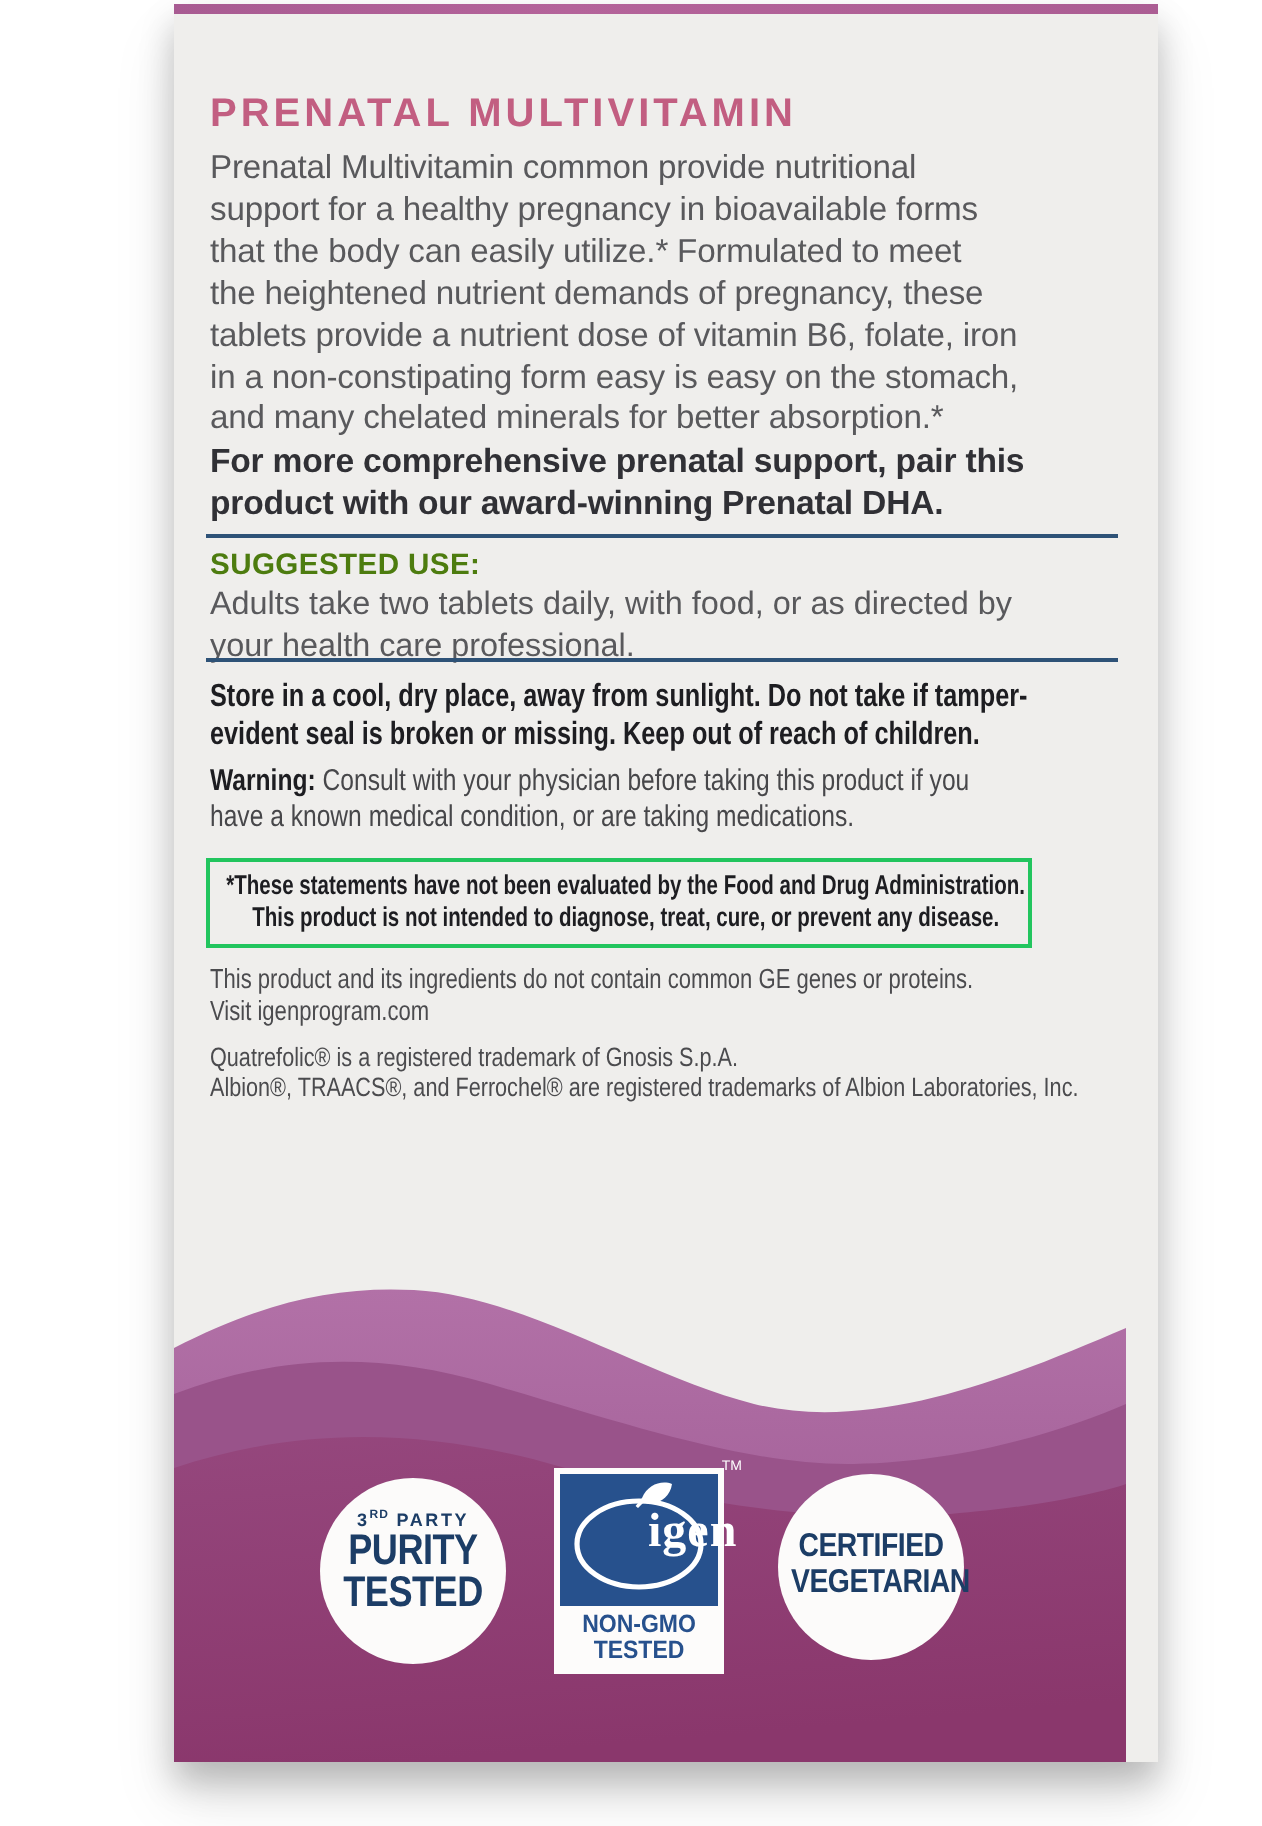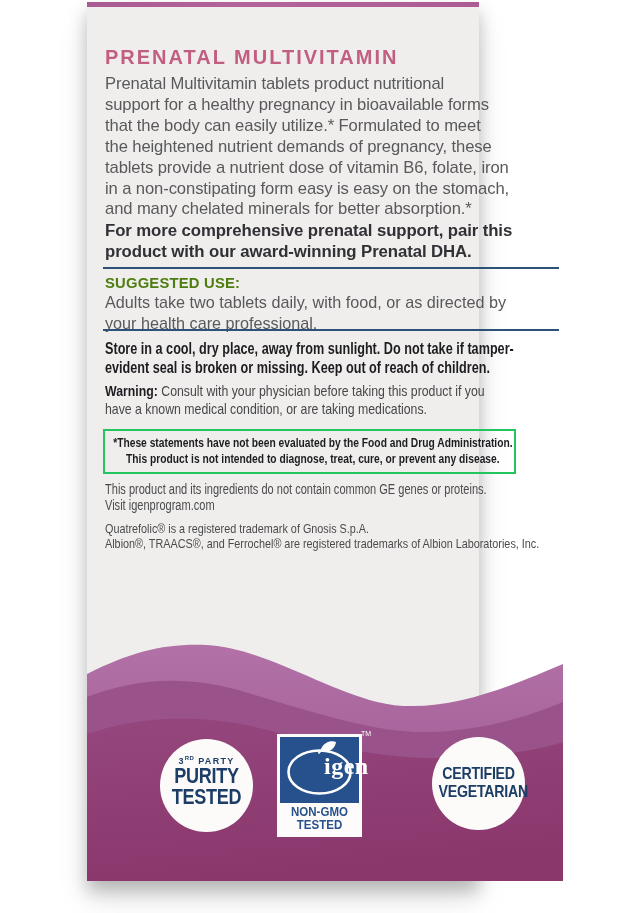--- a/index.html
+++ b/index.html
@@ -1,21 +1,21 @@
 <!DOCTYPE html>
 <html><head>
 <meta charset="utf-8">
 <style>
   html,body { margin:0; padding:0; background:#ffffff; }
   .stage {
     position:relative; width:631px; height:913px; background:#ffffff;
     font-family:"Liberation Sans", sans-serif; overflow:hidden;
   }
   .box {
-    position:absolute; left:87px; top:2px; width:392px; height:879px;
+    position:absolute; left:87px; top:2px; width:492px; height:879px;
     background:#efeeec;
     box-shadow:0 10px 16px rgba(0,0,0,0.22), 0 18px 30px rgba(0,0,0,0.10);
   }
   .topline { position:absolute; left:0; top:0; width:100%; height:5px;
     background:linear-gradient(90deg,#a85b92,#b4639a 40%,#ab5d93); }
 
   .blk { position:absolute; left:18px; width:455px; color:#59595c; }
   .nowrap div { white-space:nowrap; }
 
   .title { top:44px; font-size:20px; font-weight:600; letter-spacing:2px; color:#c25e81; }
@@ -48,21 +48,21 @@
 
   .wave { position:absolute; left:0; top:636px; width:476px; height:243px; }
 
   .badge-circle { position:absolute; width:93px; height:93px; border-radius:50%;
     background:#fcfbfa; color:#1c3d66; text-align:center; box-sizing:border-box; }
   .b1 { left:73px; top:737px; padding-top:16px; }
   .b1-top { font-size:9px; font-weight:700; letter-spacing:1.3px; }
   .b1-top sup { font-size:6px; vertical-align:super; letter-spacing:0.5px; }
   .b-big { font-size:21.5px; font-weight:700; line-height:20.5px; letter-spacing:-0.3px;
     transform:scaleX(0.84); transform-origin:center top; }
-  .b3 { left:302px; top:735px; padding-top:27px;margin-left:43px; }
+  .b3 { left:302px; top:735px; padding-top:27px; }
   .b3 .line { font-size:16.5px; font-weight:700; line-height:18px; letter-spacing:-0.3px;
     transform:scaleX(0.86); transform-origin:center top; }
 
   .badge-igen { position:absolute; left:190px; top:732px; width:85px; height:103px;
     background:#fdfcfb; box-sizing:border-box; padding:3px; }
   .igen-blue { position:relative; height:66px; background:#27518d; }
   .igen-word { position:absolute; left:0; right:0; top:17px; text-align:center;
     font-family:"Liberation Serif", serif; font-weight:700; font-size:24px; color:#ffffff;
     letter-spacing:0.5px; line-height:24px;padding-left:44px; }
   .igen-white { height:28px; background:#fdfcfb; color:#27518d; text-align:center;
@@ -74,21 +74,21 @@
 <body>
 
 <div class="stage">
   <div class="box">
 
     <div class="topline"></div>
 
     <div class="blk title">PRENATAL MULTIVITAMIN</div>
 
     <div class="blk desc nowrap">
-      <div>Prenatal Multivitamin tablets product nutritional</div>
+      <div>Prenatal Multivitamin common provide nutritional</div>
       <div>support for a healthy pregnancy in bioavailable forms</div>
       <div>that the body can easily utilize.* Formulated to meet</div>
       <div>the heightened nutrient demands of pregnancy, these</div>
       <div>tablets provide a nutrient dose of vitamin B6, folate, iron</div>
       <div>in a non-constipating form easy is easy on the stomach,</div>
       <div>and many chelated minerals for better absorption.*</div>
     </div>
 
     <div class="blk pairing nowrap">
       <div>For more comprehensive prenatal support, pair this</div>

